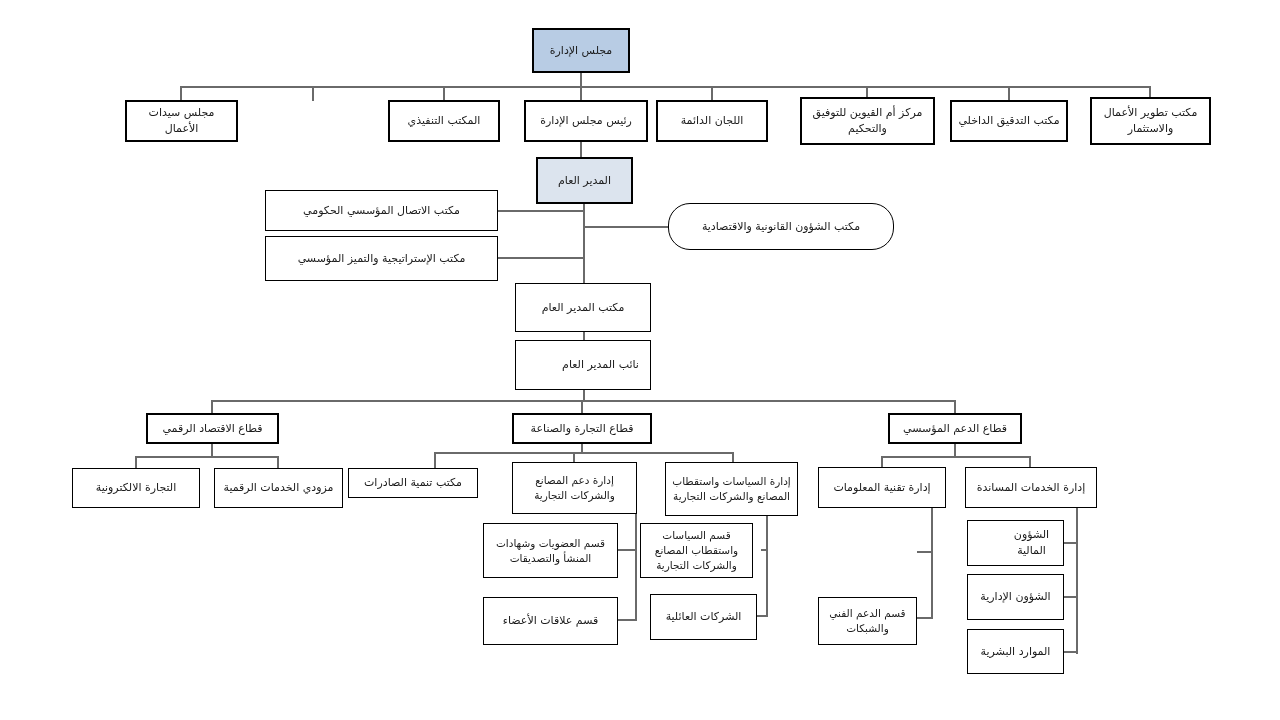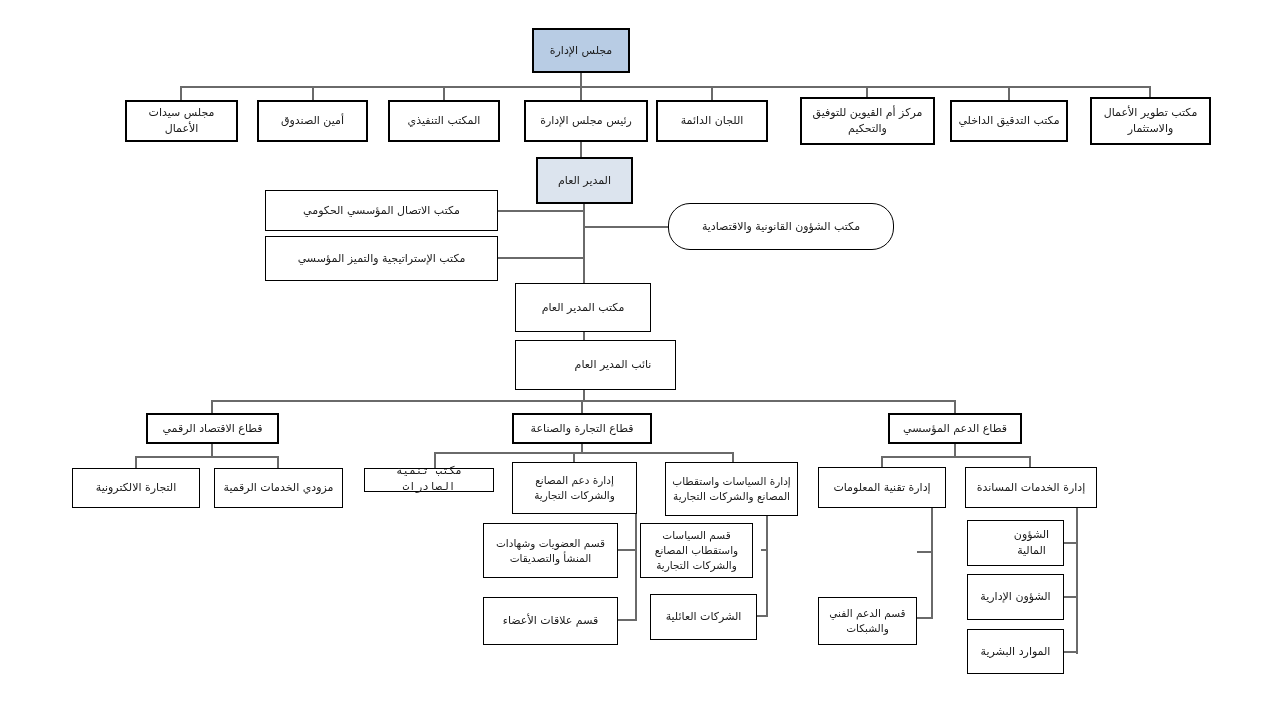--- a/index.html
+++ b/index.html
@@ -41,42 +41,41 @@
   <div class="v" style="left:180px;top:86px;height:15px;"></div>
   <div class="v" style="left:312px;top:86px;height:15px;"></div>
   <div class="v" style="left:443px;top:86px;height:15px;"></div>
   <div class="v" style="left:580px;top:86px;height:15px;"></div>
   <div class="v" style="left:711px;top:86px;height:15px;"></div>
   <div class="v" style="left:866px;top:86px;height:12px;"></div>
   <div class="v" style="left:1008px;top:86px;height:15px;"></div>
   <div class="v" style="left:1149px;top:86px;height:12px;"></div>
 
   <div class="box thick" style="left:125px;top:100px;width:113px;height:42px;">مجلس سيدات الأعمال</div>
-  <div class="box thick" style="left:257px;top:100px;width:111px;height:42px;">أمين الصندوق</div>
   <div class="box thick" style="left:388px;top:100px;width:112px;height:42px;">المكتب التنفيذي</div>
   <div class="box thick" style="left:524px;top:100px;width:124px;height:42px;">رئيس مجلس الإدارة</div>
   <div class="box thick" style="left:656px;top:100px;width:112px;height:42px;">اللجان الدائمة</div>
   <div class="box thick" style="left:800px;top:97px;width:135px;height:48px;">مركز أم القيوين للتوفيق والتحكيم</div>
   <div class="box thick" style="left:950px;top:100px;width:118px;height:42px;">مكتب التدقيق الداخلي</div>
   <div class="box thick" style="left:1090px;top:97px;width:121px;height:48px;">مكتب تطوير الأعمال والاستثمار</div>
 
   <div class="v" style="left:580px;top:142px;height:15px;"></div>
   <div class="box med fill-gm" style="left:536px;top:157px;width:97px;height:47px;">المدير العام</div>
   <div class="v" style="left:583px;top:204px;height:79px;"></div>
 
   <div class="box" style="left:265px;top:190px;width:233px;height:41px;">مكتب الاتصال المؤسسي الحكومي</div>
   <div class="h" style="left:498px;top:210px;width:86px;"></div>
   <div class="box" style="left:265px;top:236px;width:233px;height:45px;">مكتب الإستراتيجية والتميز المؤسسي</div>
   <div class="h" style="left:498px;top:257px;width:86px;"></div>
   <div class="box" style="left:668px;top:203px;width:226px;height:47px;border-radius:22px;">مكتب الشؤون القانونية والاقتصادية</div>
   <div class="h" style="left:585px;top:226px;width:83px;"></div>
 
   <div class="box" style="left:515px;top:283px;width:136px;height:49px;">مكتب المدير العام</div>
   <div class="v" style="left:583px;top:332px;height:8px;"></div>
-  <div class="box" style="left:515px;top:340px;width:161px;height:50px;padding-left:39px;">نائب المدير العام</div>
+  <div class="box" style="left:515px;top:340px;width:136px;height:50px;padding-left:39px;">نائب المدير العام</div>
   <div class="v" style="left:583px;top:390px;height:10px;"></div>
 
   <div class="h" style="left:212px;top:400px;width:744px;"></div>
   <div class="v" style="left:211px;top:400px;height:13px;"></div>
   <div class="v" style="left:581px;top:400px;height:13px;"></div>
   <div class="v" style="left:954px;top:400px;height:13px;"></div>
 
   <div class="box med" style="left:146px;top:413px;width:133px;height:31px;">قطاع الاقتصاد الرقمي</div>
   <div class="box med" style="left:512px;top:413px;width:140px;height:31px;">قطاع التجارة والصناعة</div>
   <div class="box med" style="left:888px;top:413px;width:134px;height:31px;">قطاع الدعم المؤسسي</div>
@@ -86,21 +85,21 @@
   <div class="v" style="left:135px;top:456px;height:12px;"></div>
   <div class="v" style="left:277px;top:456px;height:12px;"></div>
   <div class="box" style="left:72px;top:468px;width:128px;height:40px;">التجارة الالكترونية</div>
   <div class="box" style="left:214px;top:468px;width:129px;height:40px;">مزودي الخدمات الرقمية</div>
 
   <div class="v" style="left:581px;top:444px;height:8px;"></div>
   <div class="h" style="left:435px;top:452px;width:299px;"></div>
   <div class="v" style="left:434px;top:452px;height:16px;"></div>
   <div class="v" style="left:573px;top:452px;height:10px;"></div>
   <div class="v" style="left:732px;top:452px;height:10px;"></div>
-  <div class="box" style="left:364px;top:468px;width:130px;height:24px;font-family:Liberation Mono, monospace;">مكتب تنمية الصادرات</div>
+  <div class="box" style="left:348px;top:468px;width:130px;height:30px;">مكتب تنمية الصادرات</div>
   <div class="box small" style="left:512px;top:462px;width:125px;height:52px;">إدارة دعم المصانع والشركات التجارية</div>
   <div class="box small" style="left:665px;top:462px;width:133px;height:54px;">إدارة السياسات واستقطاب المصانع والشركات التجارية</div>
 
   <div class="v" style="left:635px;top:514px;height:107px;"></div>
   <div class="box small" style="left:483px;top:523px;width:135px;height:55px;">قسم العضويات وشهادات المنشأ والتصديقات</div>
   <div class="h" style="left:618px;top:549px;width:19px;"></div>
   <div class="box" style="left:483px;top:597px;width:135px;height:48px;">قسم علاقات الأعضاء</div>
   <div class="h" style="left:618px;top:619px;width:19px;"></div>
 
   <div class="v" style="left:766px;top:516px;height:101px;"></div>

